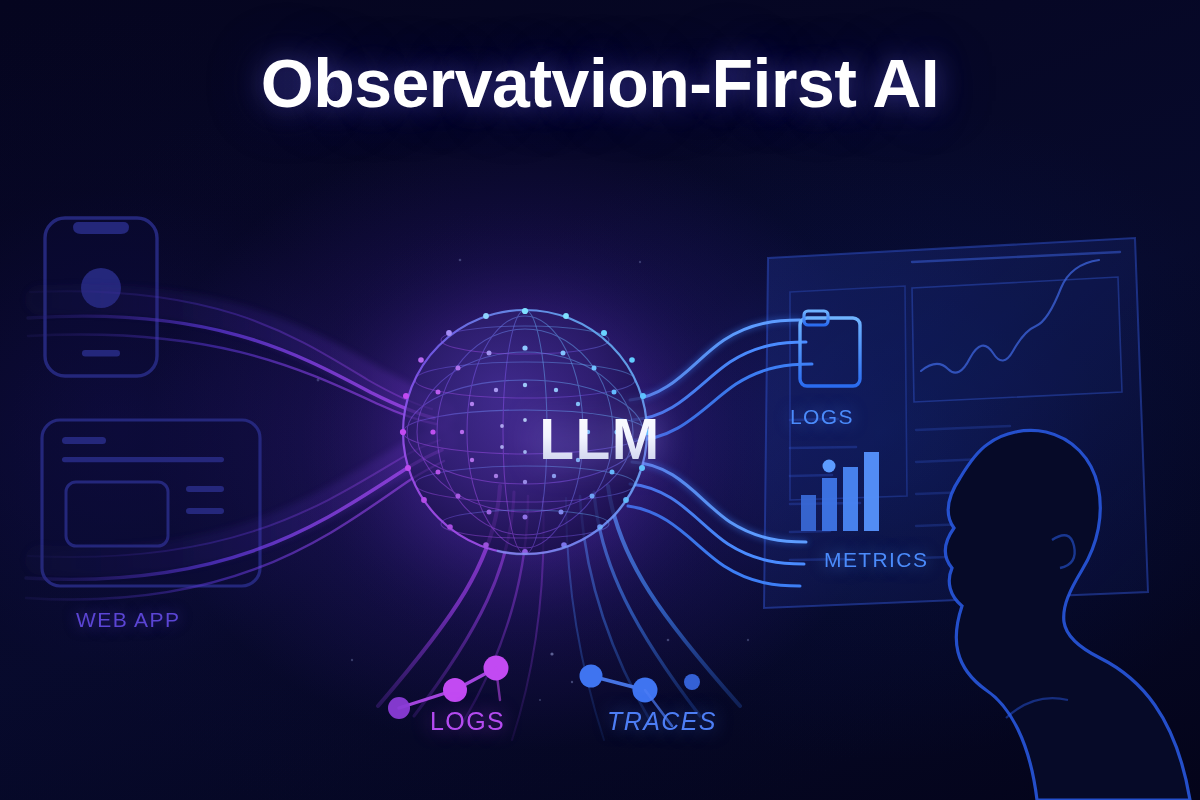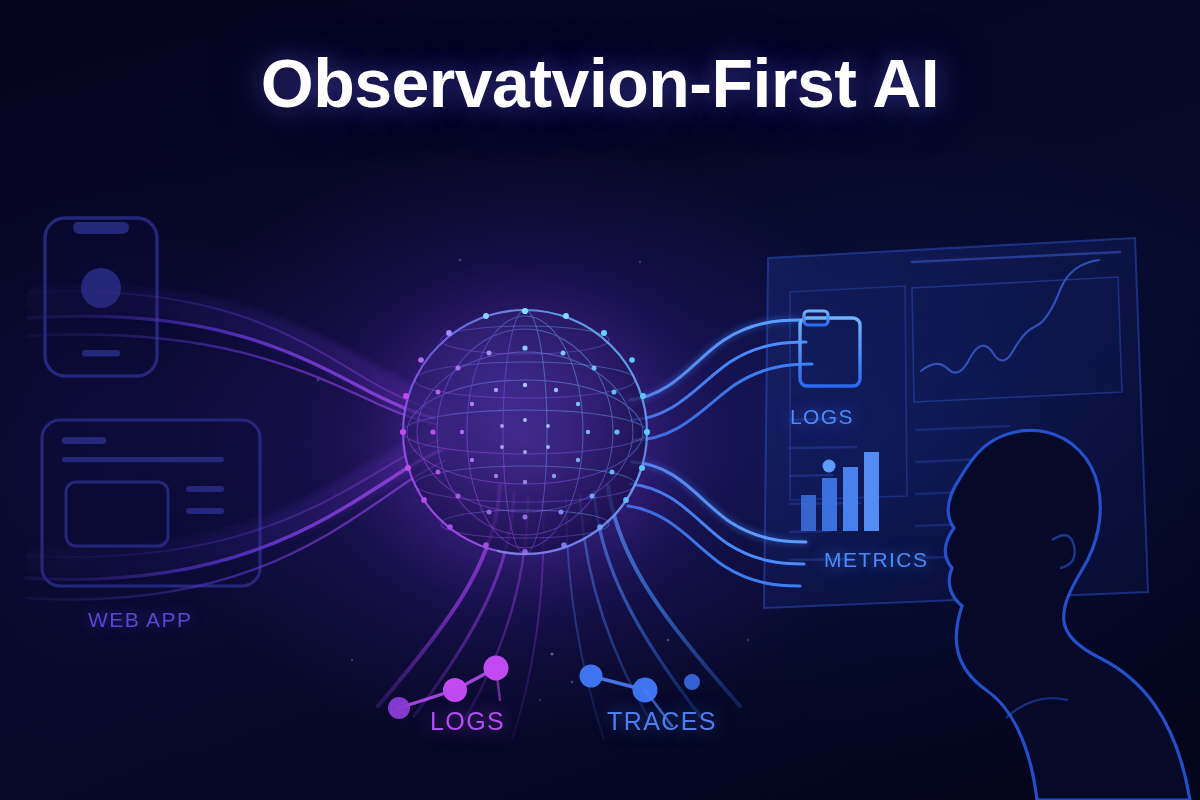--- a/index.html
+++ b/index.html
@@ -46,25 +46,25 @@
     -webkit-text-fill-color:transparent;
     filter:drop-shadow(0 0 16px rgba(160,150,255,0.55));
   }
 
   
   .lbl {
     position:absolute; z-index:5;
     font-size:21px; font-weight:normal; letter-spacing:1.4px;
     white-space:nowrap;
   }
-  .lbl-webapp  { left:88px;  top:608px; color:#5b45d4; text-shadow:0 0 14px rgba(90,66,208,0.55); }
+  .lbl-webapp  { left:76px;  top:608px; color:#5b45d4; text-shadow:0 0 14px rgba(90,66,208,0.55); }
   .lbl-logs-r  { left:790px; top:405px; color:#4b8bfb; text-shadow:0 0 16px rgba(75,139,251,0.6); }
   .lbl-metrics { left:776px; top:548px; color:#4b8bfb; text-shadow:0 0 16px rgba(75,139,251,0.6);margin-left:48px; }
   .lbl-logs-b  { left:430px; top:707px; color:#b44bf0; font-size:25px; text-shadow:0 0 18px rgba(180,75,240,0.6); }
-  .lbl-traces  { left:607px; top:707px; color:#4d7ef5; font-size:25px; text-shadow:0 0 18px rgba(77,126,245,0.6); }
+  .lbl-traces  { left:607px; top:707px; color:#4d7ef5; font-size:25px; text-shadow:0 0 18px rgba(77,126,245,0.6);font-style:italic; }
 </style>
 </head>
 <body>
 
 <div id="stage">
 
   <svg id="bgsvg" viewBox="0 0 1200 800">
     <defs>
 
       <radialGradient id="coreGlow" cx="50%" cy="50%" r="50%">
@@ -369,20 +369,21 @@
         <circle cx="640" cy="262" r="1.2" opacity="0.24"></circle>
       </g>
 
     </g>
   </svg>
 
   <div class="title-wrap">
     <span class="title-line">Observatvion-First AI</span>
   </div>
 
+  <div class="llm-label">LLM</div>
 
   <div class="lbl lbl-webapp">WEB APP</div>
   <div class="lbl lbl-logs-r">LOGS</div>
   <div class="lbl lbl-metrics">METRICS</div>
   <div class="lbl lbl-logs-b">LOGS</div>
   <div class="lbl lbl-traces">TRACES</div>
 
 </div>
 
 </body></html>

